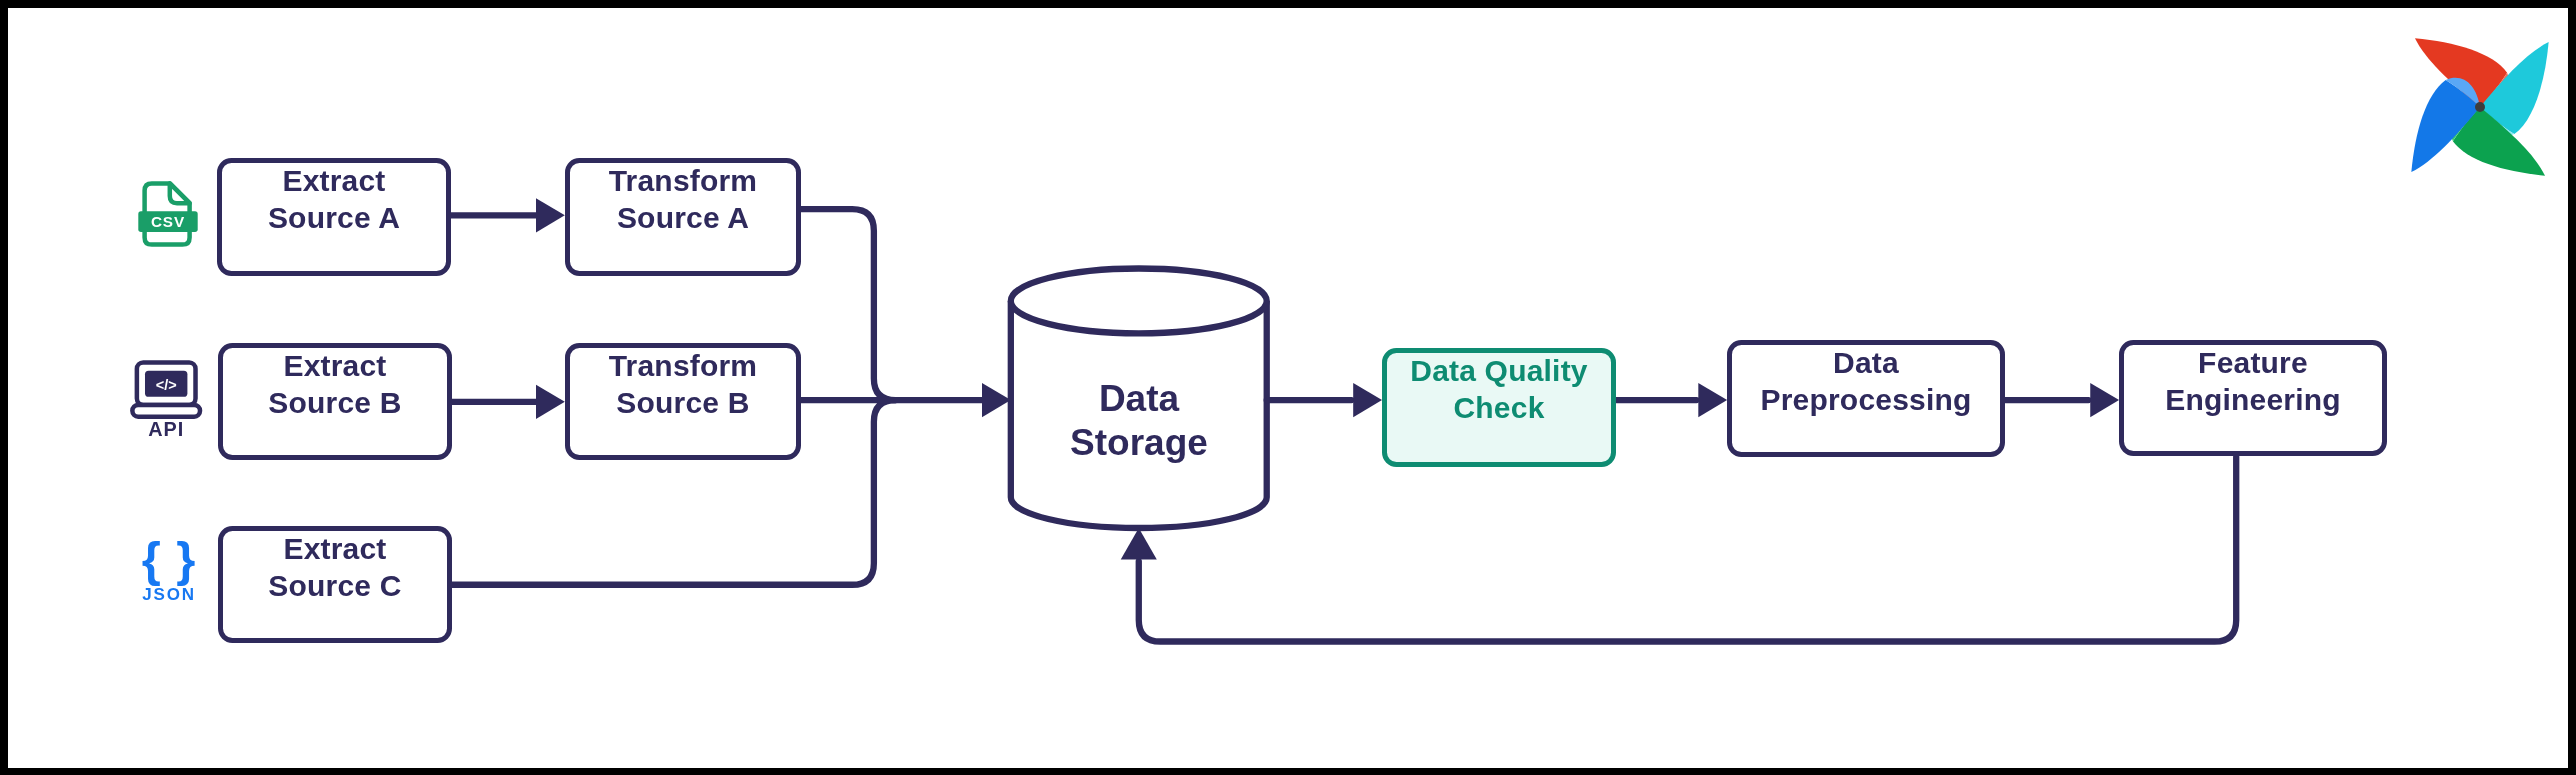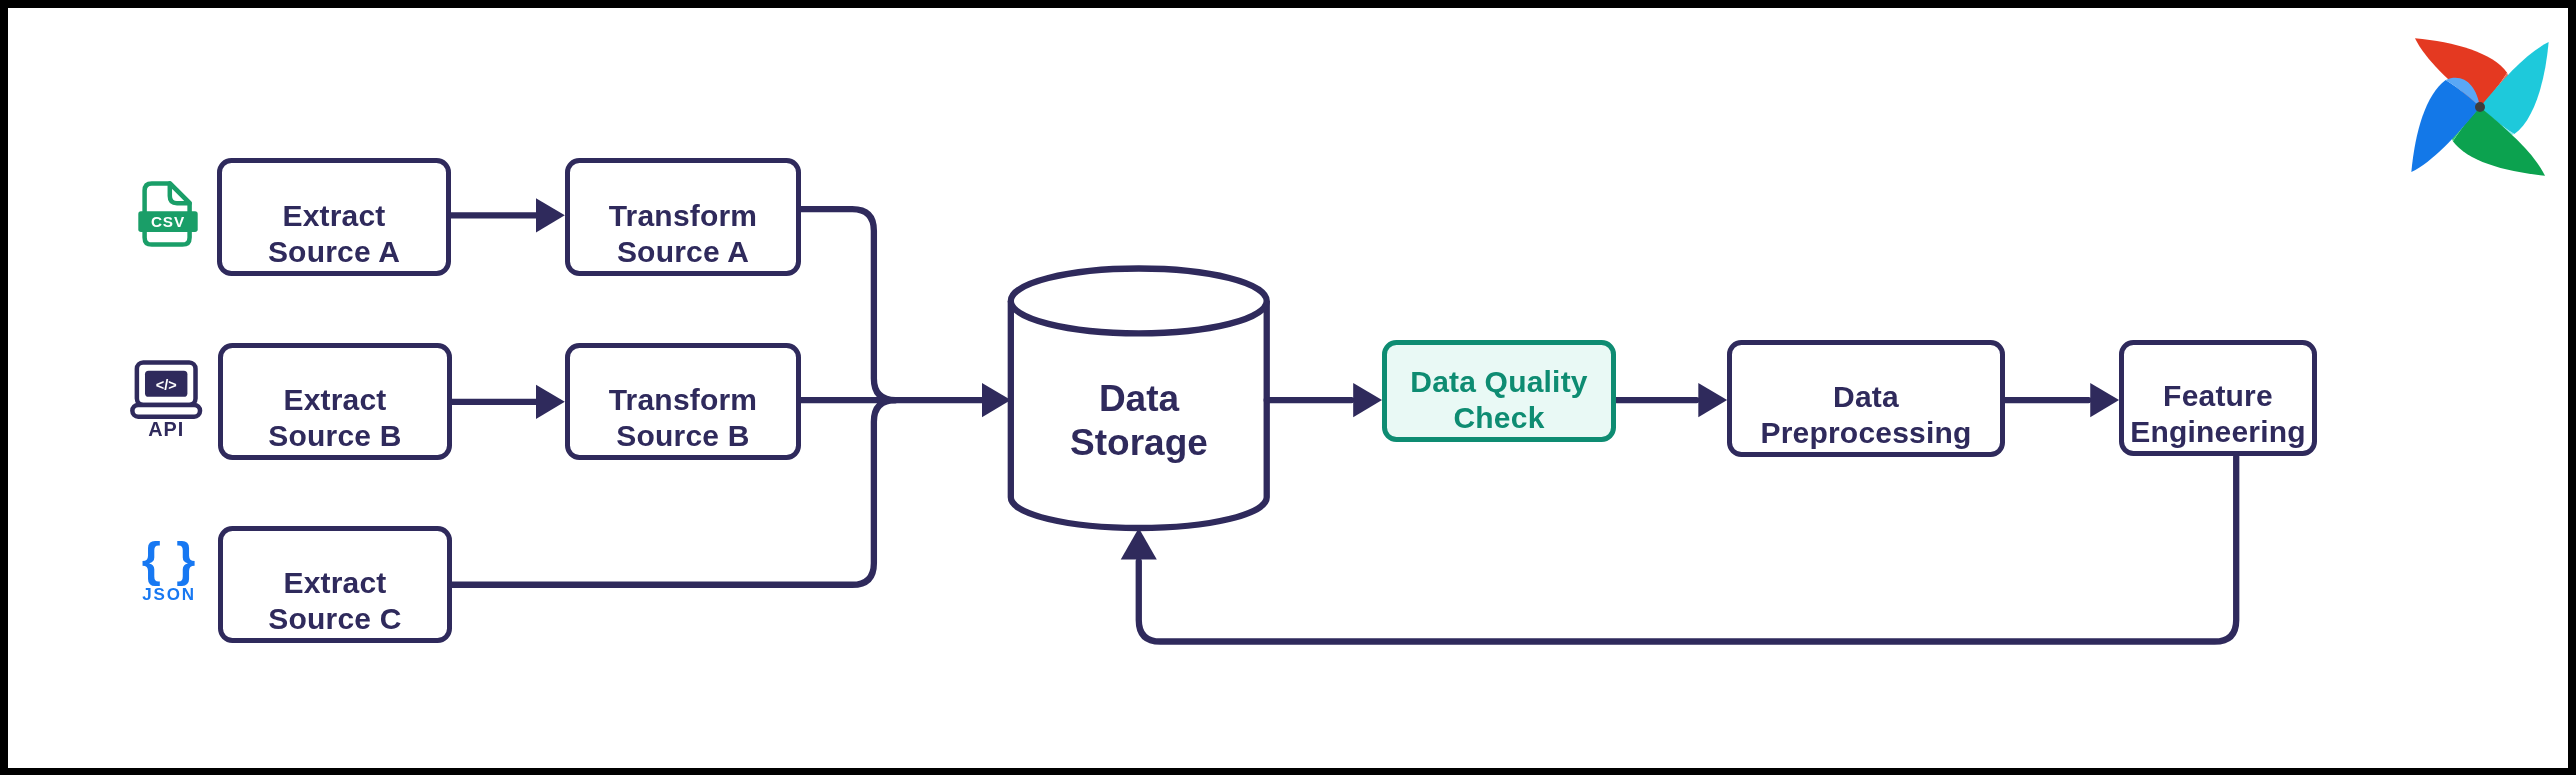--- a/index.html
+++ b/index.html
@@ -12,21 +12,21 @@
     overflow:hidden;
     font-family:"Liberation Sans", sans-serif;
   }
   .layer{position:absolute;left:0;top:0;}
   .node{
     position:absolute;
     box-sizing:border-box;
     background:#ffffff;
     border:5.4px solid #2f2a5c;
     border-radius:14.4px;
-    display:flex;align-items:flex-end;justify-content:center;
+    display:flex;align-items:flex-start;justify-content:center;
     text-align:center;
   }
   .node-label{
     white-space:pre-line;
     font-weight:bold;
     font-size:30px;
     line-height:1.22;
     color:#2f2a5c;
     letter-spacing:0.2px;
   }
@@ -158,29 +158,29 @@
   </div>
 
   <div class="node" style="left:210px;top:518px;width:234px;height:117px;">
     <span class="node-label">Extract
 Source C</span>
   </div>
 
   <div class="storage-label">Data
 Storage</div>
 
-  <div class="node quality" style="left:1374px;top:332px;width:234px;height:102px;">
+  <div class="node quality" style="left:1374px;top:340px;width:234px;height:119px;">
     <span class="node-label">Data Quality
 Check</span>
   </div>
 
   <div class="node" style="left:1719px;top:332px;width:278px;height:117px;">
     <span class="node-label">Data
 Preprocessing</span>
   </div>
 
-  <div class="node" style="left:2111px;top:332px;width:198px;height:116px;">
+  <div class="node" style="left:2111px;top:332px;width:268px;height:116px;">
     <span class="node-label">Feature
 Engineering</span>
   </div>
 
 </div>
 
 
 </body></html>

